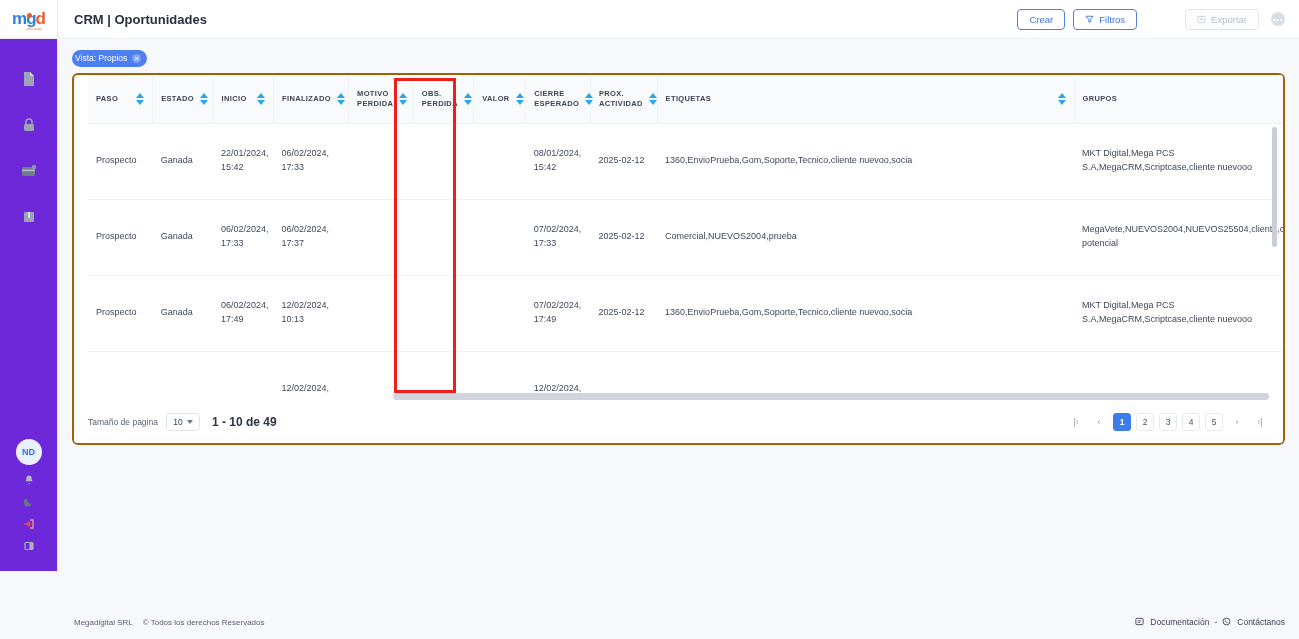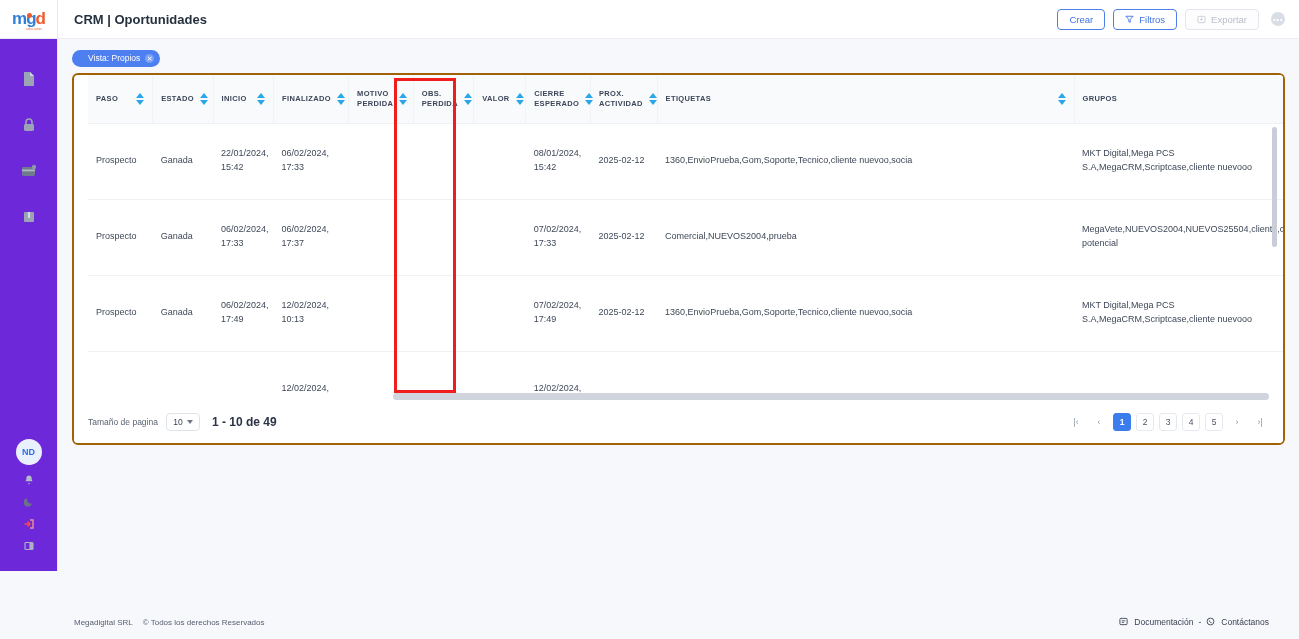--- a/index.html
+++ b/index.html
@@ -76,34 +76,34 @@
   .topbar-right { margin-left: auto; display: flex; align-items: center; gap: 8px; }
   .btn {
     height: 21px; padding: 0 11px;
     border: 1px solid #4f7fe8; border-radius: 4px;
     background: #fff; color: #4073e0;
     font-size: 9.5px; font-family: "Liberation Sans", sans-serif;
     display: flex; align-items: center; gap: 5px;
     cursor: pointer; white-space: nowrap;
   }
   .btn.disabled {
-    border-color: #e2e5ec; color: #b9bfca; cursor: default; background: #fdfdfe;
+    border-color: #e2e5ec; color: #b9bfca; cursor: default; background: #fdfdfe; margin-left: 40px;
   }
   .btn svg { display: block; }
   .dots-btn {
     width: 14px; height: 14px; border-radius: 50%;
     background: #d9dde5; color: #fff;
     display: flex; align-items: center; justify-content: center;
     font-size: 8px; letter-spacing: .5px; cursor: pointer; margin-left: 4px;
   }
 
   .chipbar { padding: 8px 0 0 14px; height: 30px; }
   .chip {
     display: inline-flex; align-items: center; gap: 5px;
-    height: 17px; padding: 0 6px 0 16px;
+    height: 17px; padding: 0 6px 0 3px;
     background: #4d7ff0; color: #fff;
     border-radius: 9px; font-size: 8.5px;
     cursor: pointer;
   }
   .chip-x {
     width: 9px; height: 9px; border-radius: 50%;
     background: #7ba0f5; color: #fff;
     font-size: 7px; line-height: 9px; text-align: center;
     cursor: pointer;
   }
@@ -208,21 +208,21 @@
     font-size: 8.5px; display: flex; align-items: center; justify-content: center;
     cursor: pointer;
   }
   .pbtn.nav { border-color: transparent; color: #8d95a3; }
   .pbtn.active { background: #3b7ded; border-color: #3b7ded; color: #fff; font-weight: bold; }
 
   
   .footer {
     position: absolute; left: 0; right: 0; bottom: 0;
     height: 34px; display: flex; align-items: center;
-    padding: 0 30px 0 16px;
+    padding: 0 14px 0 16px;
     font-size: 8px; color: #586071;
   }
   .footer-left { display: flex; align-items: center; gap: 10px; }
   .footer-right { margin-left: auto; display: flex; align-items: center; gap: 5px; font-size: 8.5px; color: #3b4354; }
   .flink { display: inline-flex; align-items: center; gap: 6px; cursor: pointer; }
 </style>
 </head>
 <body>
 
 <div id="app">

